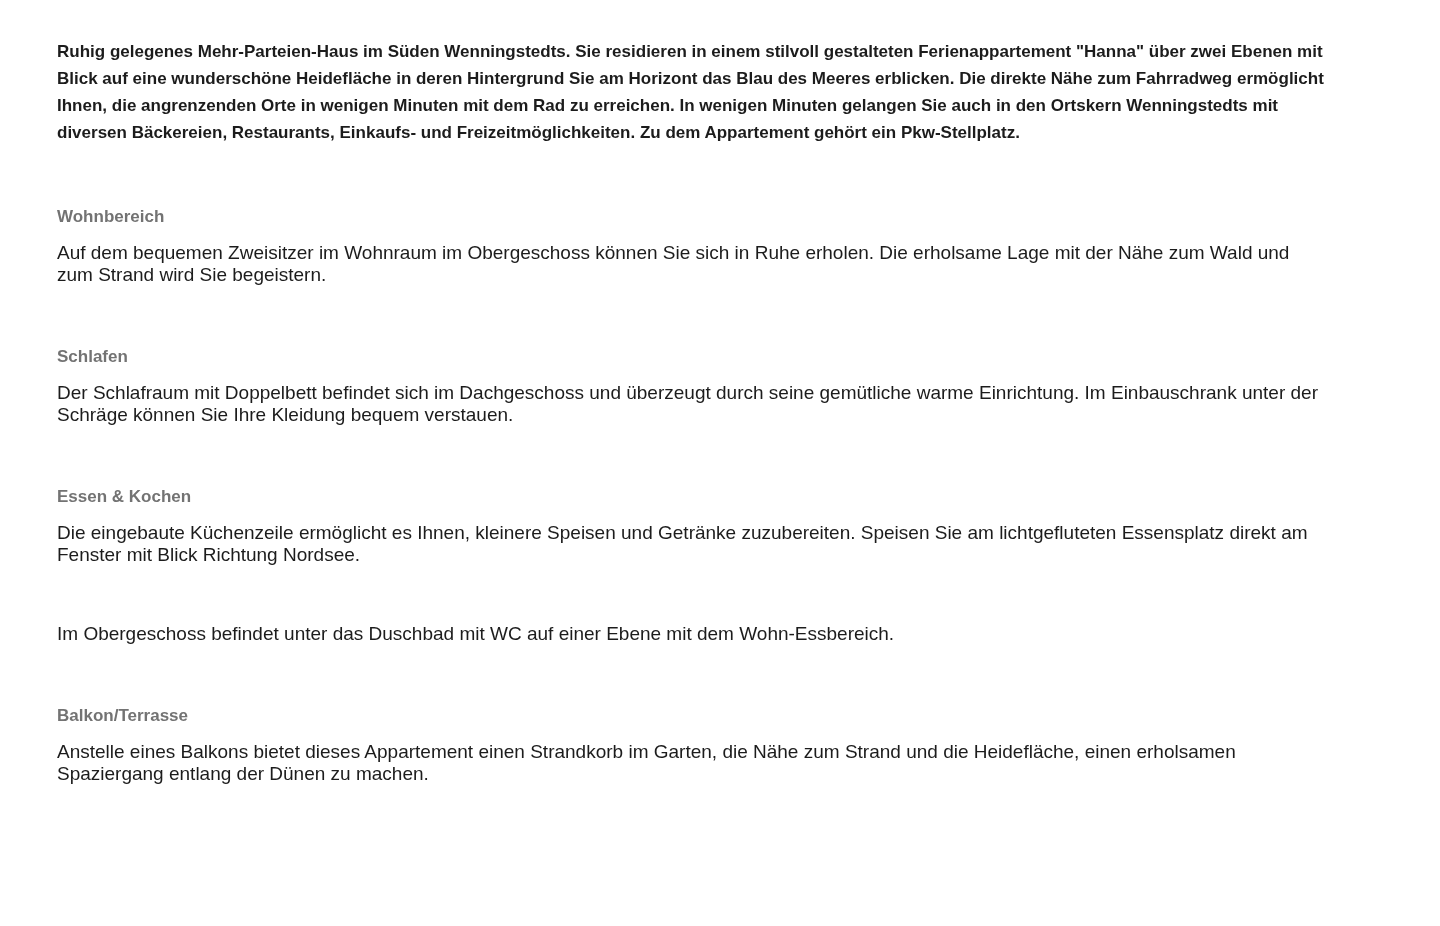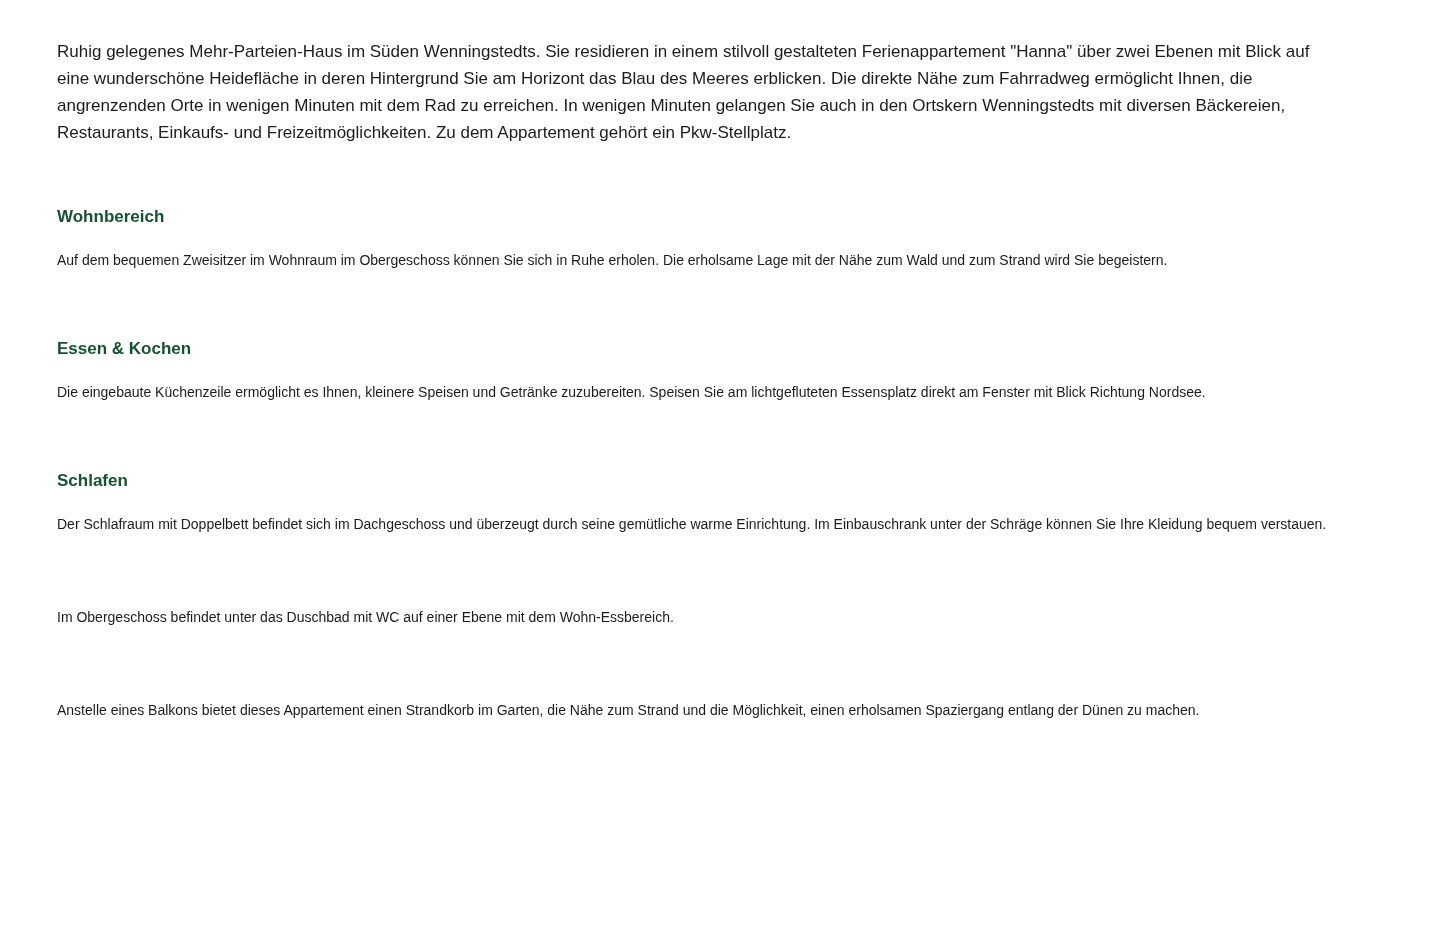--- a/index.html
+++ b/index.html
@@ -16,65 +16,66 @@
     -webkit-font-smoothing: antialiased;
   }
   .content {
     box-sizing: border-box;
     padding: 38px 112px 0 57px;
   }
   .intro {
     margin: 0;
     font-size: 17px;
     line-height: 27px;
-    font-weight: 400;
+    font-weight: 700;
   }
   .section {
     margin-top: 57px;
   }
   .section-heading {
     margin: 0 0 12px 0;
     font-size: 17px;
     line-height: 27px;
     font-weight: 700;
-    color: #14532d;
+    color: #737373;
   }
   .section-body {
     margin: 0;
-    font-size: 14px;
-    line-height: 36px;
+    font-size: 19px;
+    line-height: 22px;
     font-weight: 400;
   }
 </style>
 </head>
 <body>
 
 <main class="content">
 
   <p class="intro">Ruhig gelegenes Mehr-Parteien-Haus im Süden Wenningstedts. Sie residieren in einem stilvoll gestalteten Ferienappartement "Hanna" über zwei Ebenen mit Blick auf eine wunderschöne Heidefläche in deren Hintergrund Sie am Horizont das Blau des Meeres erblicken. Die direkte Nähe zum Fahrradweg ermöglicht Ihnen, die angrenzenden Orte in wenigen Minuten mit dem Rad zu erreichen. In wenigen Minuten gelangen Sie auch in den Ortskern Wenningstedts mit diversen Bäckereien, Restaurants, Einkaufs- und Freizeitmöglichkeiten. Zu dem Appartement gehört ein Pkw-Stellplatz.</p>
 
   <div>
 
       <section class="section">
         <h2 class="section-heading">Wohnbereich</h2>
         <p class="section-body">Auf dem bequemen Zweisitzer im Wohnraum im Obergeschoss können Sie sich in Ruhe erholen. Die erholsame Lage mit der Nähe zum Wald und zum Strand wird Sie begeistern.</p>
       </section>
 
       <section class="section">
-        <h2 class="section-heading">Essen &amp; Kochen</h2>
-        <p class="section-body">Die eingebaute Küchenzeile ermöglicht es Ihnen, kleinere Speisen und Getränke zuzubereiten. Speisen Sie am lichtgefluteten Essensplatz direkt am Fenster mit Blick Richtung Nordsee.</p>
+        <h2 class="section-heading">Schlafen</h2>
+        <p class="section-body">Der Schlafraum mit Doppelbett befindet sich im Dachgeschoss und überzeugt durch seine gemütliche warme Einrichtung. Im Einbauschrank unter der Schräge können Sie Ihre Kleidung bequem verstauen.</p>
       </section>
 
       <section class="section">
-        <h2 class="section-heading">Schlafen</h2>
-        <p class="section-body">Der Schlafraum mit Doppelbett befindet sich im Dachgeschoss und überzeugt durch seine gemütliche warme Einrichtung. Im Einbauschrank unter der Schräge können Sie Ihre Kleidung bequem verstauen.</p>
+        <h2 class="section-heading">Essen &amp; Kochen</h2>
+        <p class="section-body">Die eingebaute Küchenzeile ermöglicht es Ihnen, kleinere Speisen und Getränke zuzubereiten. Speisen Sie am lichtgefluteten Essensplatz direkt am Fenster mit Blick Richtung Nordsee.</p>
       </section>
 
       <section class="section">
         <p class="section-body">Im Obergeschoss befindet unter das Duschbad mit WC auf einer Ebene mit dem Wohn-Essbereich.</p>
       </section>
 
       <section class="section">
-        <p class="section-body">Anstelle eines Balkons bietet dieses Appartement einen Strandkorb im Garten, die Nähe zum Strand und die Möglichkeit, einen erholsamen Spaziergang entlang der Dünen zu machen.</p>
+        <h2 class="section-heading">Balkon/Terrasse</h2>
+        <p class="section-body">Anstelle eines Balkons bietet dieses Appartement einen Strandkorb im Garten, die Nähe zum Strand und die Heidefläche, einen erholsamen Spaziergang entlang der Dünen zu machen.</p>
       </section>
     </div>
 
 </main>
 
 </body></html>

